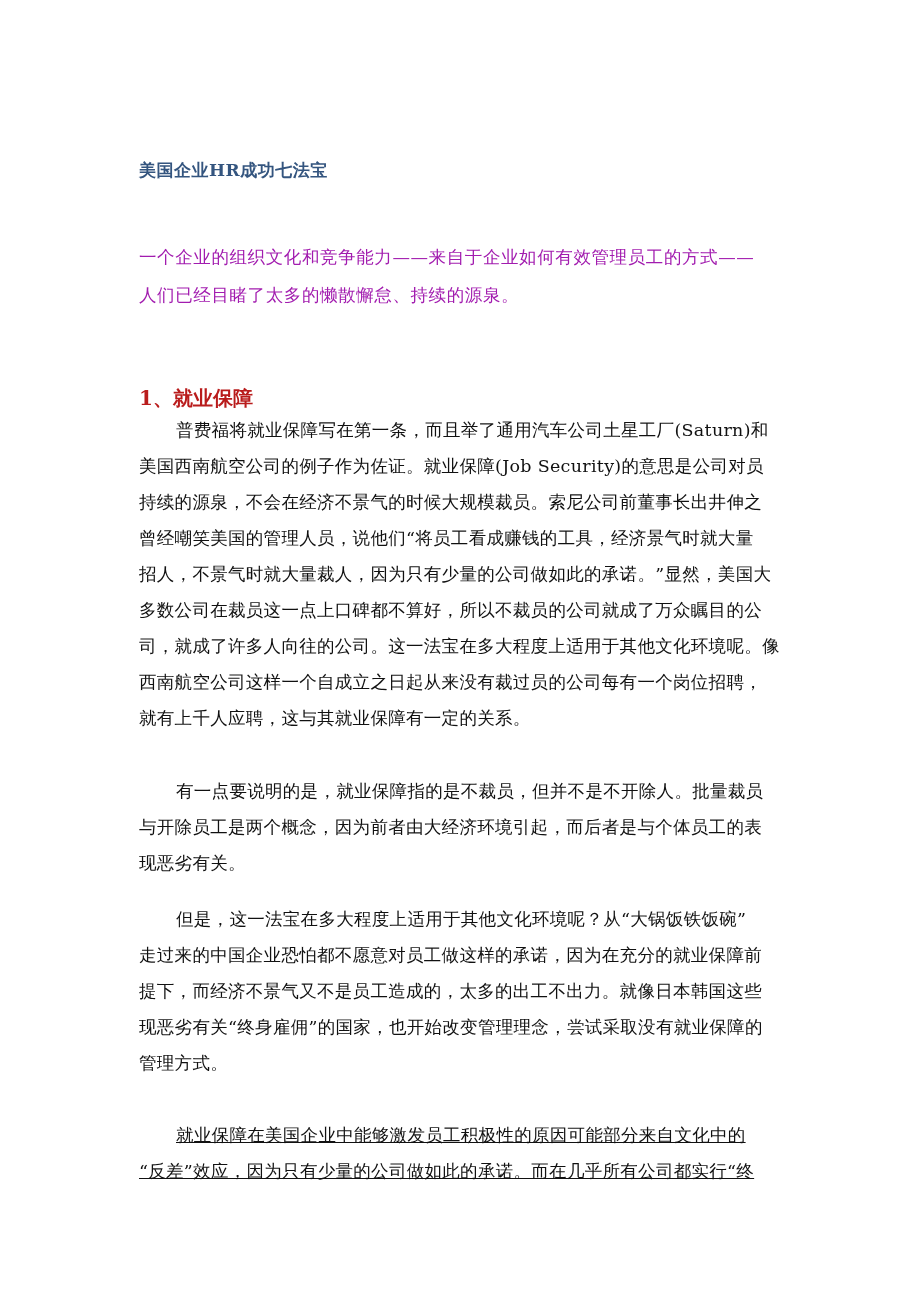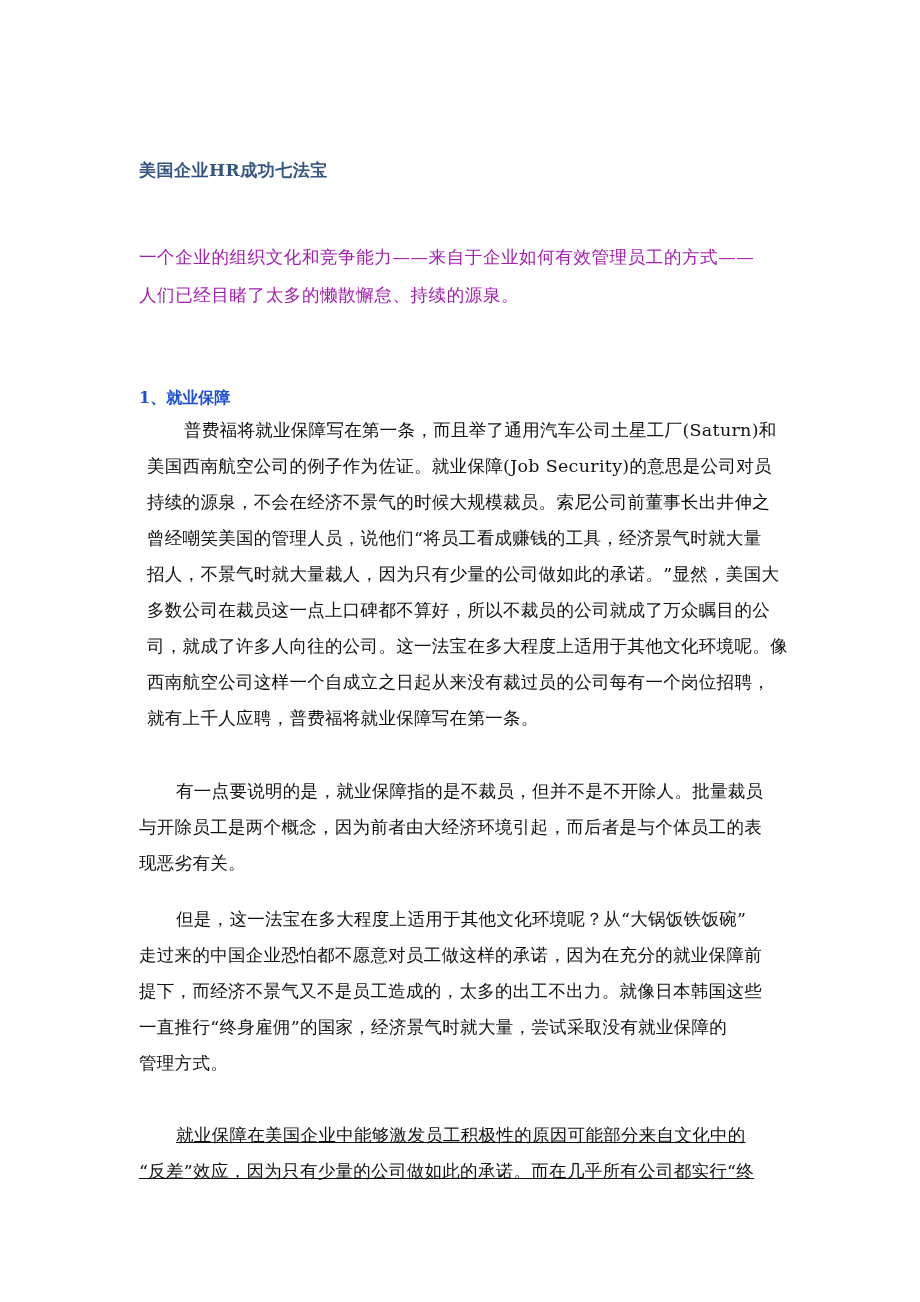--- a/index.html
+++ b/index.html
@@ -42,42 +42,42 @@
   }
   .subtitle .line {
     display: block;
     white-space: nowrap;
     letter-spacing: 0.6px;
   }
   .section-heading {
     position: absolute;
     left: 139px;
     top: 370px;
-    font-size: 16px;
+    font-size: 20px;
     line-height: 24px;
     font-weight: bold;
-    color: #1d4ed8;
+    color: #b91c1c;
     white-space: nowrap;
   }
   .para {
     position: absolute;
     left: 139px;
     width: 660px;
     font-size: 17.5px;
     line-height: 36px;
   }
   .para .line {
     display: block;
     white-space: nowrap;
     letter-spacing: 0.3px;
   }
   .para .line.indent {
     padding-left: 37px;
   }
-  #para-1 { top: 396px; margin-left: 8px; }
+  #para-1 { top: 396px; }
   #para-2 { top: 757px; }
   #para-3 { top: 885px; }
   #para-4 { top: 1101px; text-decoration: underline; }
 </style>
 </head>
 <body>
 
 <div class="page">
 
   <div class="doc-title">美国企业HR成功七法宝</div>
@@ -91,34 +91,34 @@
 
   <div class="para" id="para-1">
     <span class="line indent">普费福将就业保障写在第一条，而且举了通用汽车公司土星工厂(Saturn)和</span>
     <span class="line">美国西南航空公司的例子作为佐证。就业保障(Job Security)的意思是公司对员</span>
     <span class="line">持续的源泉，不会在经济不景气的时候大规模裁员。索尼公司前董事长出井伸之</span>
     <span class="line">曾经嘲笑美国的管理人员，说他们“将员工看成赚钱的工具，经济景气时就大量</span>
     <span class="line">招人，不景气时就大量裁人，因为只有少量的公司做如此的承诺。”显然，美国大</span>
     <span class="line">多数公司在裁员这一点上口碑都不算好，所以不裁员的公司就成了万众瞩目的公</span>
     <span class="line">司，就成了许多人向往的公司。这一法宝在多大程度上适用于其他文化环境呢。像</span>
     <span class="line">西南航空公司这样一个自成立之日起从来没有裁过员的公司每有一个岗位招聘，</span>
-    <span class="line">就有上千人应聘，普费福将就业保障写在第一条。</span>
+    <span class="line">就有上千人应聘，这与其就业保障有一定的关系。</span>
   </div>
 
   <div class="para" id="para-2">
     <span class="line indent">有一点要说明的是，就业保障指的是不裁员，但并不是不开除人。批量裁员</span>
     <span class="line">与开除员工是两个概念，因为前者由大经济环境引起，而后者是与个体员工的表</span>
     <span class="line">现恶劣有关。</span>
   </div>
 
   <div class="para" id="para-3">
     <span class="line indent">但是，这一法宝在多大程度上适用于其他文化环境呢？从“大锅饭铁饭碗”</span>
     <span class="line">走过来的中国企业恐怕都不愿意对员工做这样的承诺，因为在充分的就业保障前</span>
     <span class="line">提下，而经济不景气又不是员工造成的，太多的出工不出力。就像日本韩国这些</span>
-    <span class="line">一直推行“终身雇佣”的国家，经济景气时就大量，尝试采取没有就业保障的</span>
+    <span class="line">现恶劣有关“终身雇佣”的国家，也开始改变管理理念，尝试采取没有就业保障的</span>
     <span class="line">管理方式。</span>
   </div>
 
   <div class="para" id="para-4">
     <span class="line indent">就业保障在美国企业中能够激发员工积极性的原因可能部分来自文化中的</span>
     <span class="line">“反差”效应，因为只有少量的公司做如此的承诺。而在几乎所有公司都实行“终</span>
   </div>
 
 </div>
 

